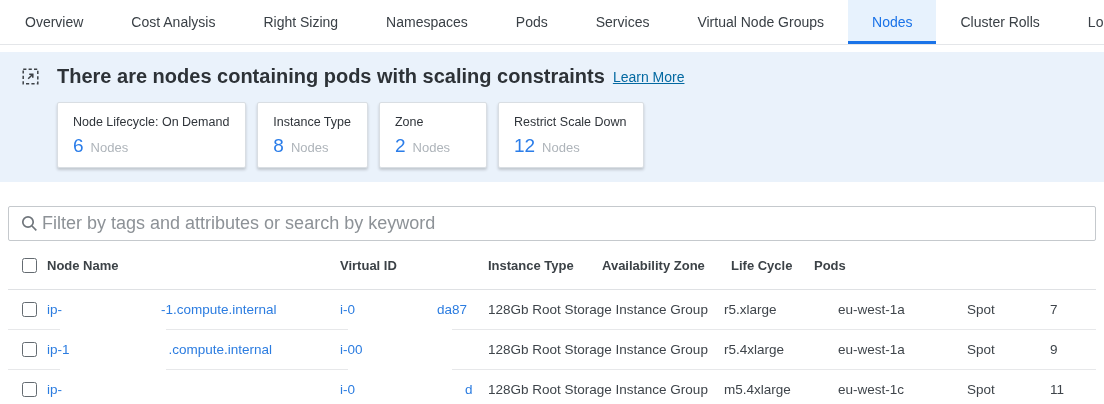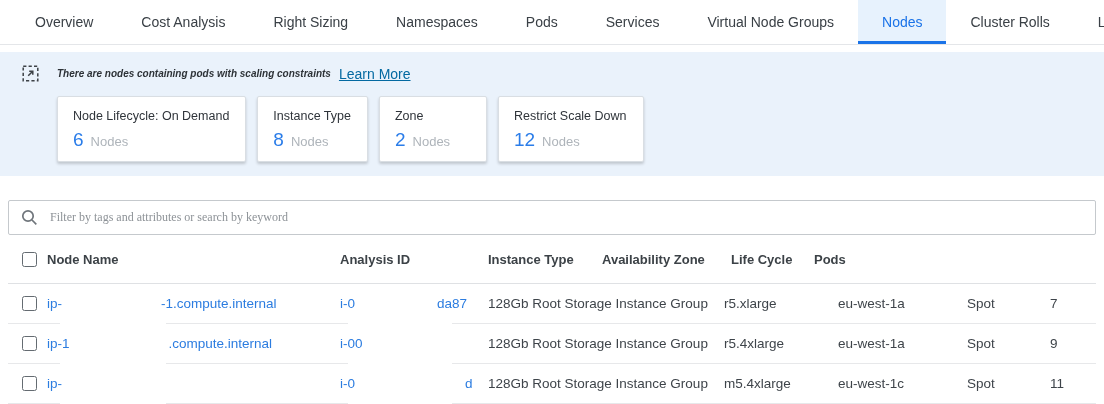--- a/index.html
+++ b/index.html
@@ -7,21 +7,21 @@
     margin:0; padding:0;
     width:1104px; height:404px;
     overflow:hidden;
     background:#fff;
     font-family:"Liberation Sans", sans-serif;
     -webkit-font-smoothing:antialiased;
   }
   
   .tabbar{
     display:flex; align-items:stretch;
-    height:45px; padding-left:11px;
+    height:45px; padding-left:1px;
     border-bottom:1px solid #e4e6e9;
     background:#fff;
   }
   .tab{
     display:flex; align-items:center;
     padding:0 24px;
     font-size:14px; color:#3a4046;
     cursor:pointer; white-space:nowrap;
   }
   .tab.active{
@@ -32,21 +32,21 @@
   
   .banner{
     margin-top:7px;
     background:#eaf2fb;
     padding:13px 22px 14px 22px;
   }
   .banner-msg-row{ display:flex; align-items:center; }
   .banner-icon{ width:17px; height:17px; display:inline-flex; flex:0 0 auto; }
   .banner-text{
     margin-left:18px;
-    font-size:10px; font-weight:700; color:#2d3237;font-style:italic;
+    font-size:20px; font-weight:700; color:#2d3237;
   }
   .learn-more{
     margin-left:8px;
     font-size:14px; color:#0369a1;
     text-decoration:underline; cursor:pointer; font-weight:400;
   }
   .cards{ display:flex; margin-top:14px; margin-left:35px; }
   .card{
     background:#fff;
     border:1px solid #d9dee3;
@@ -67,23 +67,23 @@
     height:35px;
     border:1px solid #c5c9cd;
     border-radius:2px;
     display:flex; align-items:center;
     padding:0 12px;
     background:#fff;
   }
   .search-icon{ width:17px; height:17px; flex:0 0 auto; }
   .searchbar input{
     border:none; outline:none;
-    flex:1; margin-left:10px;
-    font-size:12px; color:#333;
-    font-family:Liberation Serif, serif;
+    flex:1; margin-left:2px;
+    font-size:18px; color:#333;
+    font-family:Liberation Sans, sans-serif;
     background:transparent;
   }
   .searchbar input::placeholder{ color:#8d9297; opacity:1; }
   
   .table{ margin:0 8px; }
   .trow{ display:flex; align-items:center; border-bottom:1px solid #e7e8ea; position:relative; }
   .thead{ height:49px; border-bottom:1px solid #dfe1e4; }
   .brow{ height:40px; }
   .cell{ overflow:hidden; white-space:nowrap; font-size:13.5px; color:#3e444a; }
   .th{ font-weight:700; font-size:13px; color:#3c4247; }
@@ -178,21 +178,21 @@
     </span>
     <input type="text" placeholder="Filter by tags and attributes or search by keyword" style="">
   </div>
 
   <div class="table">
     <div class="trow thead">
       <div class="cell col-check">
           <span class="checkbox"></span>
         </div>
       <div class="cell col-name th">Node Name</div>
-      <div class="cell col-id th">Analysis ID</div>
+      <div class="cell col-id th">Virtual ID</div>
       <div class="cell col-type th">Instance Type</div>
       <div class="cell col-az th">Availability Zone</div>
       <div class="cell col-lc th">Life Cycle</div>
       <div class="cell col-pods th">Pods</div>
     </div>
 
     <div class="trow brow">
       <div class="cell col-check">
           <span class="checkbox"></span>
         </div>

